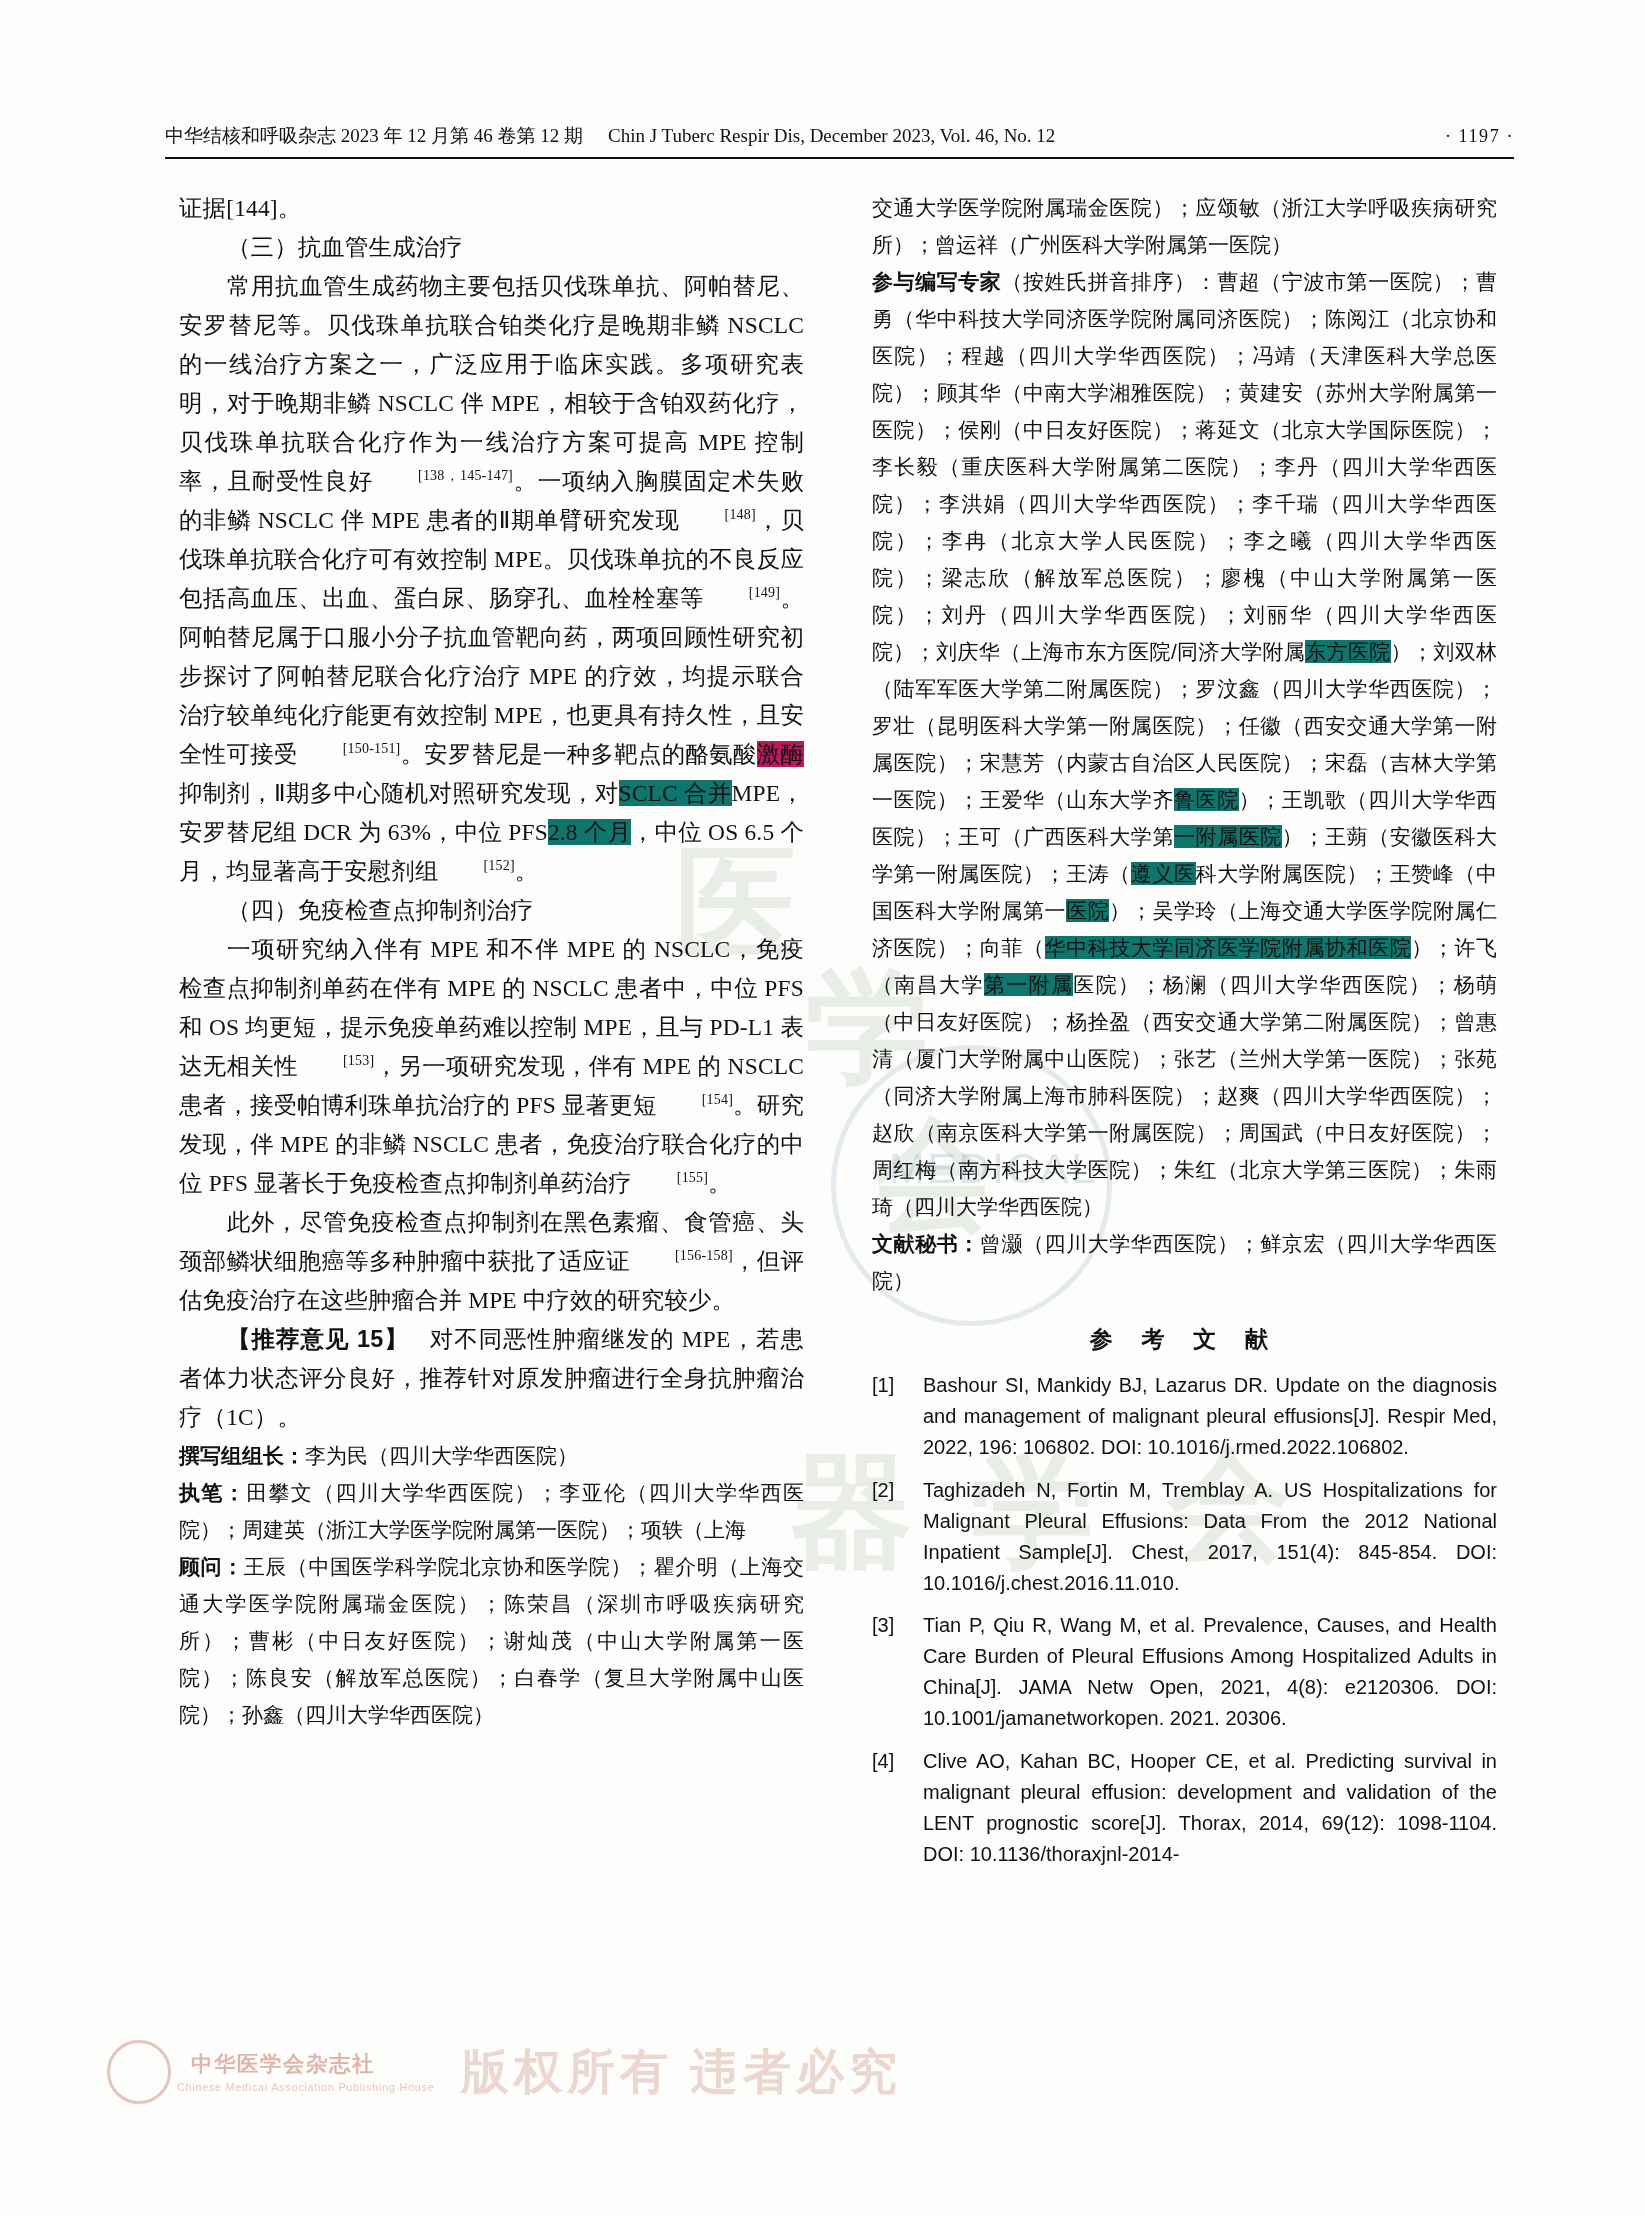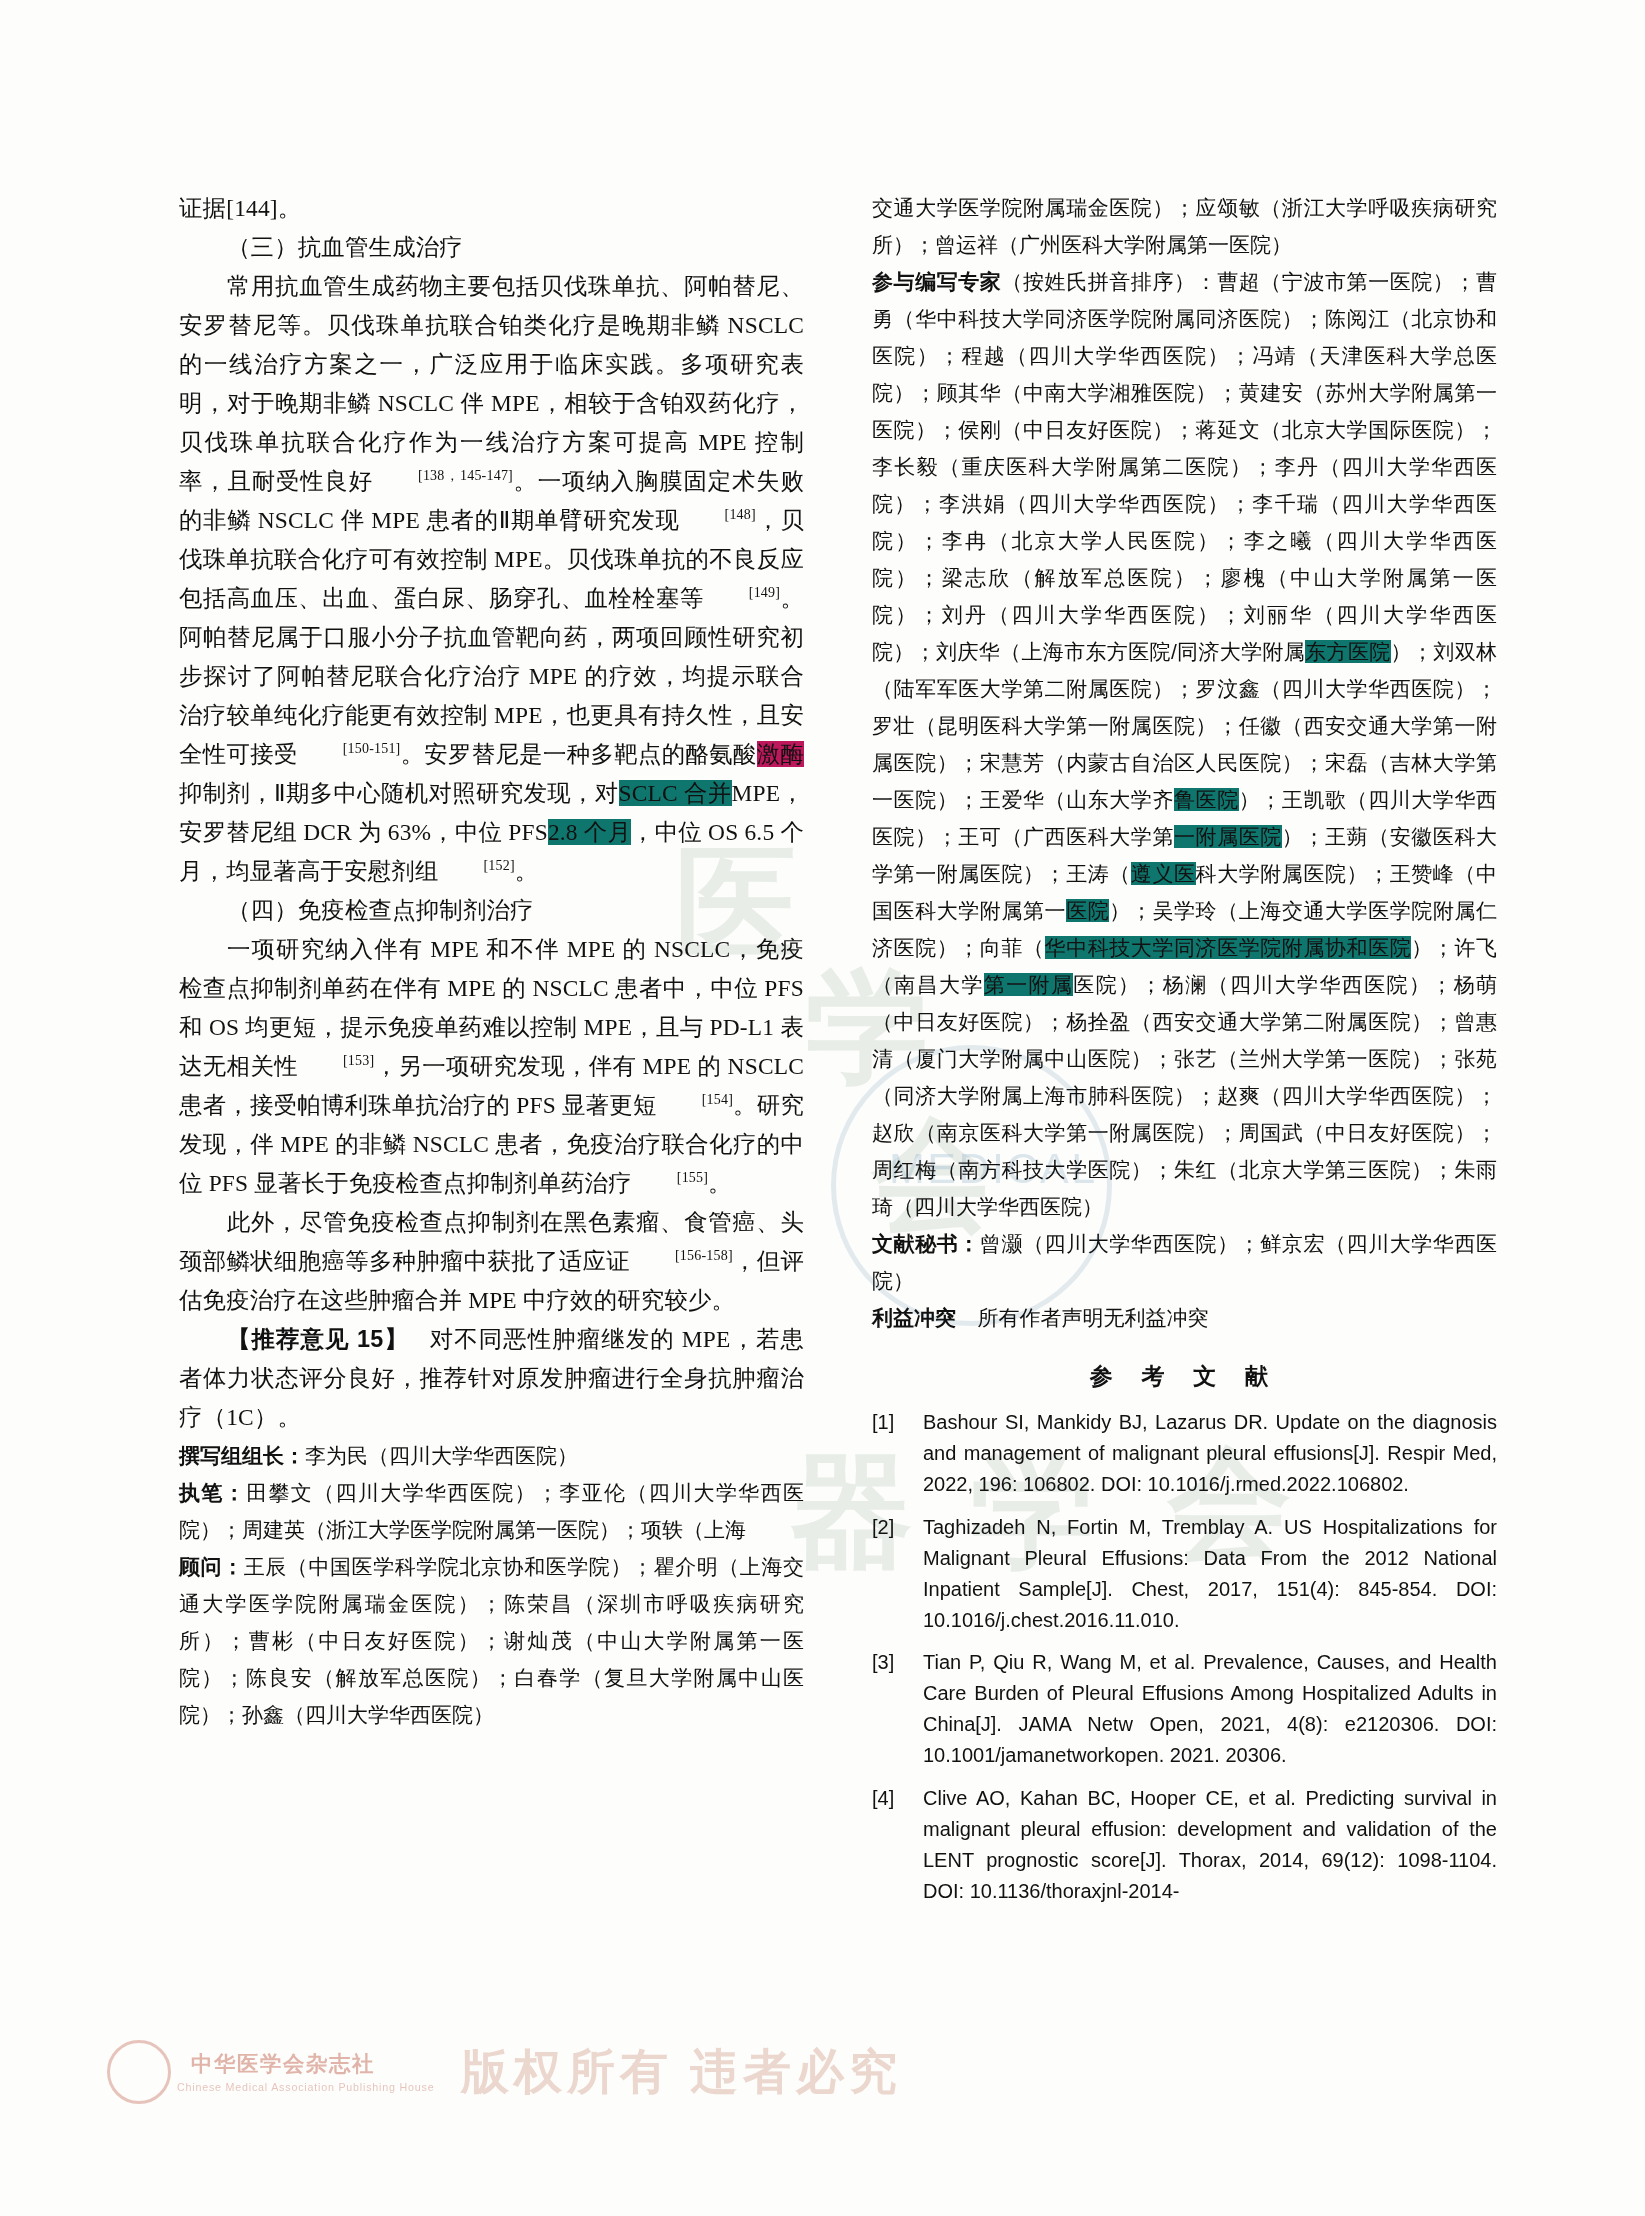--- a/index.html
+++ b/index.html
@@ -210,20 +210,28 @@
     <div class="wm-circle-txt">MEDICAL</div>
     <div class="wm-text wm-4">器</div>
     <div class="wm-text wm-5">学</div>
     <div class="wm-text wm-6">会</div>
     <div class="wm-footer-logo"></div>
     <div class="wm-footer-text">中华医学会杂志社</div>
     <div class="wm-footer-sub">Chinese Medical Association Publishing House</div>
     <div class="wm-footer-big">版权所有 违者必究</div>
   </div>
 
+  <div class="header">
+    <div class="header-row">
+      <span class="header-cn">中华结核和呼吸杂志 2023 年 12 月第 46 卷第 12 期</span>
+      <span class="header-en">Chin J Tuberc Respir Dis, December 2023, Vol. 46, No. 12</span>
+      <span class="header-page">· 1197 ·</span>
+    </div>
+    <div class="header-rule"></div>
+  </div>
 
   <div class="col col-left">
 
     <p class="body noindent"><span>证据[144]。</span></p>
 
     <p class="body"><span>（三）抗血管生成治疗</span></p>
 
     <p class="body"><span>常用抗血管生成药物主要包括贝伐珠单抗、阿帕替尼、安罗替尼等。贝伐珠单抗联合铂类化疗是晚期非鳞 NSCLC 的一线治疗方案之一，广泛应用于临床实践。多项研究表明，对于晚期非鳞 NSCLC 伴 MPE，相较于含铂双药化疗，贝伐珠单抗联合化疗作为一线治疗方案可提高 MPE 控制率，且耐受性良好</span><sup>[138，145-147]</sup><span>。一项纳入胸膜固定术失败的非鳞 NSCLC 伴 MPE 患者的Ⅱ期单臂研究发现</span><sup>[148]</sup><span>，贝伐珠单抗联合化疗可有效控制 MPE。贝伐珠单抗的不良反应包括高血压、出血、蛋白尿、肠穿孔、血栓栓塞等</span><sup>[149]</sup><span>。阿帕替尼属于口服小分子抗血管靶向药，两项回顾性研究初步探讨了阿帕替尼联合化疗治疗 MPE 的疗效，均提示联合治疗较单纯化疗能更有效控制 MPE，也更具有持久性，且安全性可接受</span><sup>[150-151]</sup><span>。安罗替尼是一种多靶点的酪氨酸</span><span class="hl-orange">激酶</span><span>抑制剂，Ⅱ期多中心随机对照研究发现，对</span><span class="hl-yellow">SCLC 合并</span><span>MPE，安罗替尼组 DCR 为 63%，中位 PFS</span><span class="hl-yellow">2.8 个月</span><span>，中位 OS 6.5 个月，均显著高于安慰剂组</span><sup>[152]</sup><span>。</span></p>
 
     <p class="body"><span>（四）免疫检查点抑制剂治疗</span></p>
@@ -243,21 +251,20 @@
   </div>
 
   <div class="col col-right">
 
     <p class="meta"><span>交通大学医学院附属瑞金医院）；应颂敏（浙江大学呼吸疾病研究所）；曾运祥（广州医科大学附属第一医院）</span></p>
 
     <p class="meta"><span class="lbl-bold">参与编写专家</span><span>（按姓氏拼音排序）：</span><span>曹超（宁波市第一医院）；曹勇（华中科技大学同济医学院附属同济医院）；陈阅江（北京协和医院）；程越（四川大学华西医院）；冯靖（天津医科大学总医院）；顾其华（中南大学湘雅医院）；黄建安（苏州大学附属第一医院）；侯刚（中日友好医院）；蒋延文（北京大学国际医院）；李长毅（重庆医科大学附属第二医院）；李丹（四川大学华西医院）；李洪娟（四川大学华西医院）；李千瑞（四川大学华西医院）；李冉（北京大学人民医院）；李之曦（四川大学华西医院）；梁志欣（解放军总医院）；廖槐（中山大学附属第一医院）；刘丹（四川大学华西医院）；刘丽华（四川大学华西医院）；刘庆华（上海市东方医院/同济大学附属</span><span class="hl-yellow">东方医院</span><span>）；刘双林（陆军军医大学第二附属医院）；罗汶鑫（四川大学华西医院）；罗壮（昆明医科大学第一附属医院）；任徽（西安交通大学第一附属医院）；宋慧芳（内蒙古自治区人民医院）；宋磊（吉林大学第一医院）；王爱华（山东大学齐</span><span class="hl-yellow">鲁医院</span><span>）；王凯歌（四川大学华西医院）；王可（广西医科大学第</span><span class="hl-yellow">一附属医院</span><span>）；王蒴（安徽医科大学第一附属医院）；王涛（</span><span class="hl-yellow">遵义医</span><span>科大学附属医院）；王赞峰（中国医科大学附属第一</span><span class="hl-yellow">医院</span><span>）；吴学玲（上海交通大学医学院附属仁济医院）；向菲（</span><span class="hl-yellow">华中科技大学同济医学院附属协和医院</span><span>）；许飞（南昌大学</span><span class="hl-yellow">第一附属</span><span>医院）；杨澜（四川大学华西医院）；杨萌（中日友好医院）；杨拴盈（西安交通大学第二附属医院）；曾惠清（厦门大学附属中山医院）；张艺（兰州大学第一医院）；张苑（同济大学附属上海市肺科医院）；赵爽（四川大学华西医院）；赵欣（南京医科大学第一附属医院）；周国武（中日友好医院）；周红梅（南方科技大学医院）；朱红（北京大学第三医院）；朱雨琦（四川大学华西医院）</span></p>
 
     <p class="meta"><span class="lbl-bold">文献秘书：</span><span>曾灏（四川大学华西医院）；鲜京宏（四川大学华西医院）</span></p>
 
-    <p class="meta conflict"><span class="lbl-bold">利益冲突</span><span>所有作者声明无利益冲突</span></p>
 
     <div class="ref-heading">参 考 文 献</div>
 
     <div class="ref-list">
       <div class="ref-item">
         <div class="ref-num">[1]</div>
         <div class="ref-txt">Bashour SI, Mankidy BJ, Lazarus DR. Update on the diagnosis and management of malignant pleural effusions[J]. Respir Med, 2022, 196: 106802. DOI: 10.1016/j.rmed.2022.106802.</div>
       </div>
       <div class="ref-item">
         <div class="ref-num">[2]</div>

